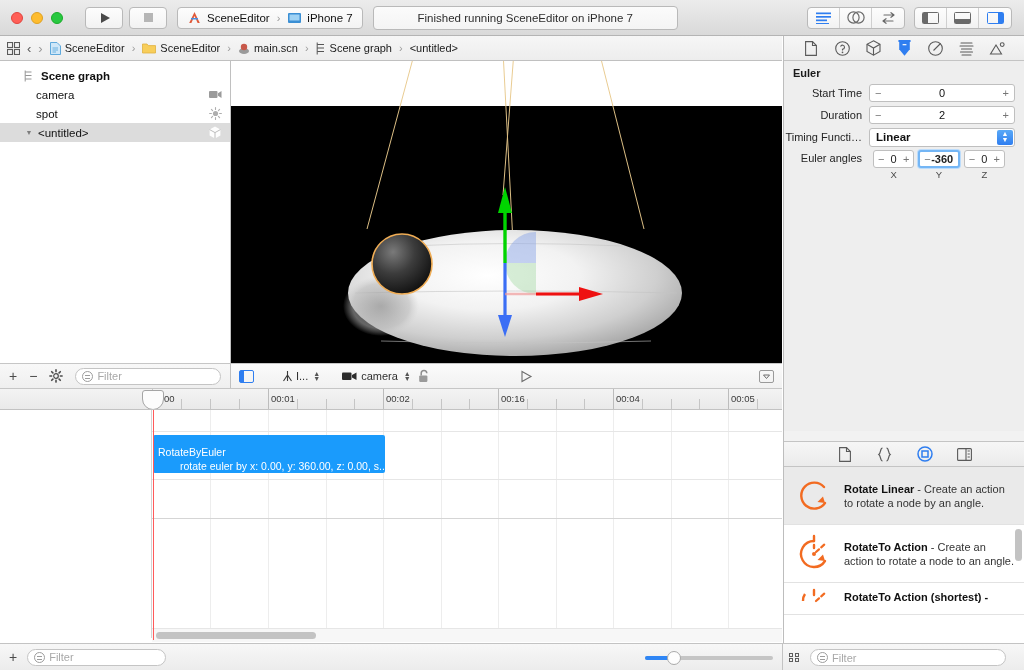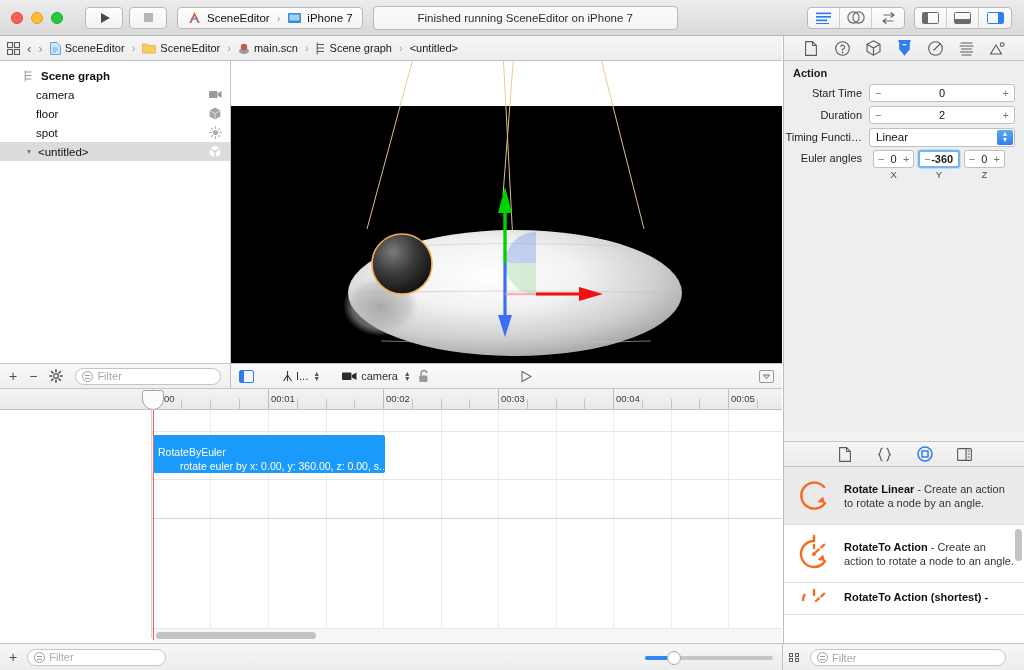--- a/index.html
+++ b/index.html
@@ -242,20 +242,21 @@
     flex: 1; height: 18px; background: #fff; border: 1px solid #bfbfbf; border-radius: 3px;
     display: flex; align-items: center; justify-content: space-between;
     padding: 0 5px; font-size: 11px; color: #111;
   }
   .num-field .mid { flex: 1; text-align: center; font-weight: normal; }
   .num-sign { color: #767676; font-size: 11px; }
   .select-field {
     flex: 1; height: 19px; background: #fff; border: 1px solid #bfbfbf; border-radius: 3px;
     display: flex; align-items: center; padding-left: 6px; font-size: 11.5px; color: #111;
     position: relative;
+    font-weight: bold;
   }
   .sel-arrows {
     position: absolute; right: 1px; top: 1px; width: 16px; height: 15px;
     background: linear-gradient(180deg, #5aa9f7, #2f7ef0); border-radius: 2px;
     display: flex; flex-direction: column; align-items: center; justify-content: center;
     color: #fff; font-size: 7px; line-height: 6px;
   }
   .euler-row { display: flex; align-items: center; padding-right: 19px; }
   .euler-cell { flex: 1; margin-left: 4px; }
   .euler-box {
@@ -444,29 +445,20 @@
     <div class="tree-row" style="padding-left:36px;">
       <span class="tree-label">camera</span>
       <span class="node-ico">
         <svg class="svg-i" width="13" height="9" viewBox="0 0 13 9">
           <rect x="0" y="1" width="8.5" height="7" rx="1" fill="#5d5d5d"></rect>
           <path d="M9 3.2 L12.5 1 V8 L9 5.8 Z" fill="#5d5d5d"></path>
         </svg>
       </span>
     </div>
 
-    <div class="tree-row" style="padding-left:36px;">
-      <span class="tree-label">floor</span>
-      <span class="node-ico">
-        <svg class="svg-i" width="12" height="13" viewBox="0 0 12 13">
-          <path d="M6 0.6 L11.4 3.6 V9.4 L6 12.4 L0.6 9.4 V3.6 Z" fill="#6e6e6e"></path>
-          <path d="M0.6 3.6 L6 6.6 L11.4 3.6 M6 6.6 V12.4" stroke="#cfcfcf" stroke-width="0.9" fill="none"></path>
-        </svg>
-      </span>
-    </div>
 
     <div class="tree-row" style="padding-left:36px;">
       <span class="tree-label">spot</span>
       <span class="node-ico">
         <svg class="svg-i" width="13" height="13" viewBox="0 0 13 13">
           <circle cx="6.5" cy="6.5" r="2.6" fill="#7d7d7d"></circle>
           <g stroke="#7d7d7d" stroke-width="1.1" stroke-linecap="round">
             <path d="M6.5 0.6 V2.4 M6.5 10.6 V12.4 M0.6 6.5 H2.4 M10.6 6.5 H12.4"></path>
             <path d="M2.4 2.4 L3.6 3.6 M9.4 9.4 L10.6 10.6 M10.6 2.4 L9.4 3.6 M3.6 9.4 L2.4 10.6"></path>
           </g>
@@ -646,21 +638,21 @@
     <div class="tl-tick" style="left:556px;"></div>
     <div class="tl-tick" style="left:584px;"></div>
     <div class="tl-tick" style="left:642px;"></div>
     <div class="tl-tick" style="left:671px;"></div>
     <div class="tl-tick" style="left:699px;"></div>
     <div class="tl-tick" style="left:757px;"></div>
 
     <div class="tl-time" style="left:156px;">0:00</div>
     <div class="tl-time" style="left:271px;">00:01</div>
     <div class="tl-time" style="left:386px;">00:02</div>
-    <div class="tl-time" style="left:501px;">00:03</div>
+    <div class="tl-time" style="left:501px;">00:16</div>
     <div class="tl-time" style="left:616px;">00:04</div>
     <div class="tl-time" style="left:731px;">00:05</div>
 
     <div class="playhead-grip" style="left:142px;"></div>
   </div>
 
   <div class="tl-body">
     <div class="tl-grid-v" style="left:268px;"></div>
     <div class="tl-grid-v" style="left:383px;"></div>
     <div class="tl-grid-v" style="left:498px;"></div>
@@ -760,21 +752,21 @@
       </div>
       <div class="insp-tab">
         <svg class="svg-i" width="16" height="13" viewBox="0 0 16 13">
           <path d="M7 3 L12.5 12 H1.5 Z" fill="none" stroke="#5a5a5a" stroke-width="1.1"></path>
           <circle cx="13.2" cy="2.6" r="1.9" fill="none" stroke="#5a5a5a" stroke-width="1.1"></circle>
         </svg>
       </div>
     </div>
 
     <div class="insp-body">
-      <div class="insp-section-title">Action</div>
+      <div class="insp-section-title">Euler</div>
 
       <div class="insp-row">
         <div class="insp-label">Start Time</div>
         <div class="num-field">
           <span class="num-sign">−</span>
           <span class="mid">0</span>
           <span class="num-sign">+</span>
         </div>
       </div>
 

